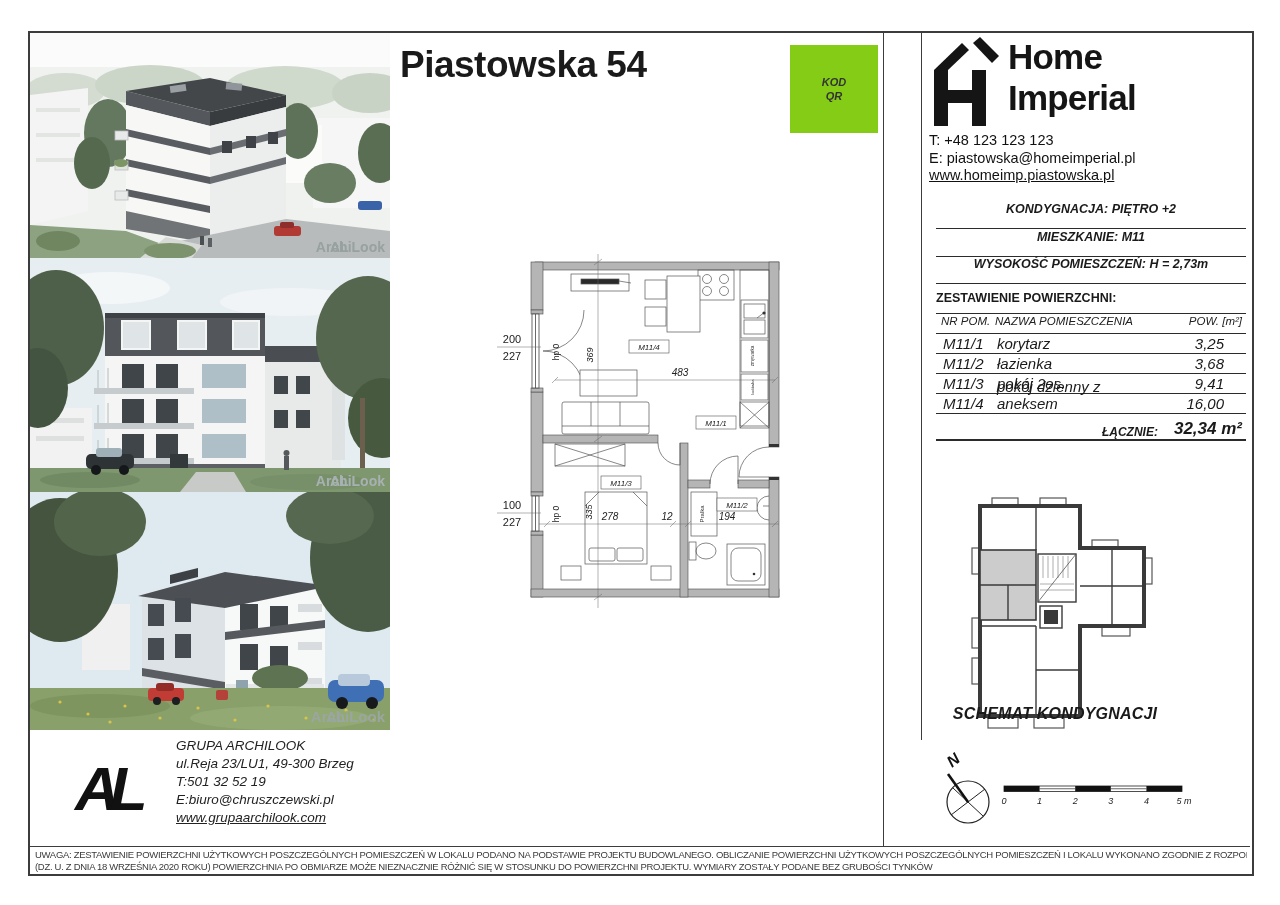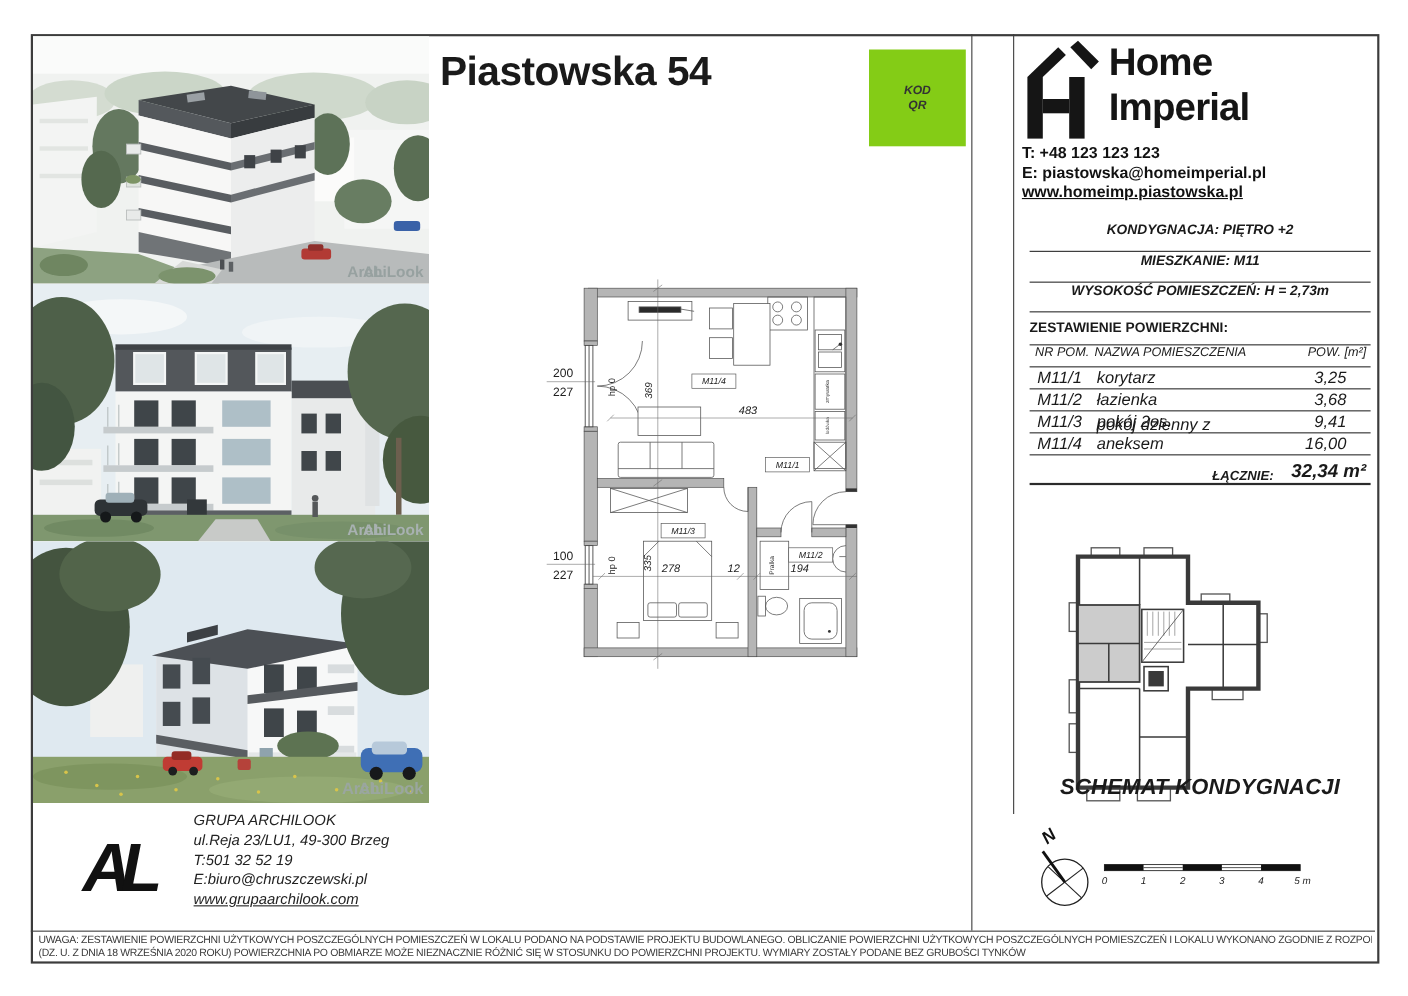--- a/index.html
+++ b/index.html
@@ -6,37 +6,37 @@
   body{width:1280px;height:905px;position:relative;font-family:"Liberation Sans",sans-serif;color:#1a1a1a;overflow:hidden;}
   .abs{position:absolute;}
   
   .frame{left:28px;top:31px;width:1222px;height:841px;border:2px solid #3c3c3c;}
   .vrule{width:0;border-left:1.5px solid #3c3c3c;}
   .hrule{height:0;border-top:1.5px solid #3c3c3c;}
   
   .title{left:400px;top:44px;font-size:37px;font-weight:bold;letter-spacing:-0.5px;}
   .qrbox{left:790px;top:45px;width:88px;height:88px;background:#84cc16;display:flex;flex-direction:column;align-items:center;justify-content:center;font-size:11px;font-weight:bold;font-style:italic;color:#333;line-height:14px;}
   .brand-text{left:1008px;top:36px;font-size:35px;font-weight:800;line-height:41px;letter-spacing:-0.8px;color:#151515;}
-  .contact{left:929px;top:132px;font-size:14.5px;font-weight:bold;line-height:17.5px;color:#111;}
+  .contact{left:929px;top:132px;font-size:14.5px;font-weight:normal;line-height:17.5px;color:#111;}
   .contact .www{text-decoration:underline;}
   
   .inforow{left:936px;width:310px;height:26px;font-size:12.5px;font-weight:bold;font-style:italic;border-bottom:1.5px solid #2b2b2b;text-align:center;}
   .areatitle{left:936px;top:291px;width:310px;height:22px;font-size:12.5px;font-weight:bold;border-bottom:1.5px solid #2b2b2b;}
   .thead{left:936px;top:315px;width:310px;height:18px;font-size:11.5px;font-style:italic;color:#222;border-bottom:1.2px solid #2b2b2b;display:flex;}
   .thead .c1{width:54px;padding-left:5px;}
   .thead .c2{flex:1;}
   .thead .c3{width:70px;text-align:right;padding-right:4px;}
   .trow{left:936px;width:310px;height:20px;font-size:15px;font-style:italic;border-bottom:1.2px solid #2b2b2b;display:flex;align-items:flex-end;padding-bottom:1px;box-sizing:border-box;}
   .trow .c1{width:54px;padding-left:7px;}
   .trow .c2{flex:1;}
   .trow .c3{width:78px;text-align:right;padding-right:22px;}
   .totrow{left:936px;top:413px;width:310px;height:26px;border-bottom:2px solid #2b2b2b;display:flex;align-items:flex-end;justify-content:flex-end;gap:16px;}
   .totlab{font-size:12px;font-weight:bold;font-style:italic;}
   .totval{font-size:17px;font-weight:bold;font-style:italic;padding-right:4px;}
-  .schemcap{left:936px;top:705px;width:310px;text-align:center;font-size:20px;font-weight:bold;font-style:italic;letter-spacing:0.2px;}
+  .schemcap{left:900px;top:705px;width:310px;text-align:center;font-size:16px;font-weight:bold;font-style:italic;letter-spacing:0.2px;}
   
   .arch-text{left:176px;top:737px;font-size:13.5px;font-style:italic;line-height:18px;color:#222;}
   .arch-text .www{text-decoration:underline;}
   
   .disclaimer{left:35px;top:849px;width:1212px;font-size:9.5px;line-height:11.5px;letter-spacing:-0.3px;color:#3a3a3a;white-space:nowrap;overflow:hidden;}
   .render{left:30px;width:360px;overflow:hidden;background:#e9ece9;}
   svg text{font-family:"Liberation Sans",sans-serif;}
 </style>
 </head>
 <body>

